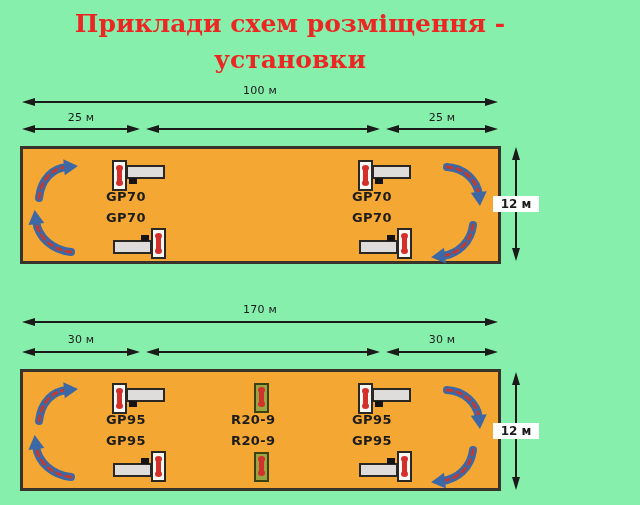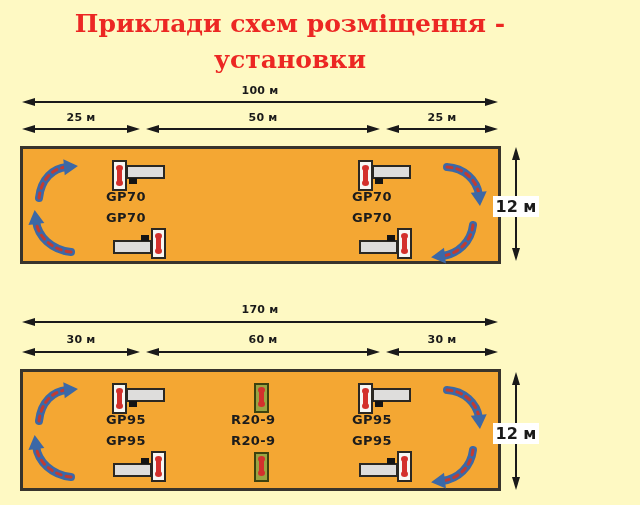--- a/index.html
+++ b/index.html
@@ -14,35 +14,35 @@
     --unit-white: #f7f7f4;
     --unit-red: #d3302c;
     --r20-green: #9aa441;
     --r20-border: #3c420f;
     --label-text: #1c1c1c;
   }
   * { margin:0; padding:0; box-sizing:border-box; }
   html,body { background:#ffffff; }
   .page {
     position:relative; width:640px; height:505px;
-    background:#fef9c3; overflow:hidden;
+    background:#86efac; overflow:hidden;
     font-family:"DejaVu Sans", sans-serif;
   }
   
   .title {
     position:absolute; top:6px; left:0; width:580px;
     text-align:center;
     font-family:"DejaVu Serif", serif; font-weight:bold;
     font-size:25px; line-height:36px;
     color:var(--title-red);
   }
   
   .dim-label {
     position:absolute; text-align:center;
-    font-size:11px; font-weight:bold; color:var(--dimension-black);
+    font-size:11px; font-weight:normal; color:var(--dimension-black);
     letter-spacing:0.2px;
   }
   
   .harrow { position:absolute; height:10px; }
   .harrow .hline { position:absolute; left:3px; right:3px; top:4px; height:2px; background:var(--dimension-black); }
   .harrow .head-l {
     position:absolute; left:0; top:1px; width:0; height:0;
     border-top:4px solid transparent; border-bottom:4px solid transparent;
     border-right:13px solid var(--dimension-black);
   }
@@ -59,21 +59,21 @@
     border-left:4px solid transparent; border-right:4px solid transparent;
     border-bottom:13px solid var(--dimension-black);
   }
   .varrow .head-b {
     position:absolute; bottom:0; left:2px; width:0; height:0;
     border-left:4px solid transparent; border-right:4px solid transparent;
     border-top:13px solid var(--dimension-black);
   }
   .vdim-label {
     position:absolute; width:46px; text-align:center;
-    font-size:16px; font-weight:bold; color:var(--dimension-black);
+    font-size:12px; font-weight:bold; color:var(--dimension-black);
     background:#ffffff; padding:1px 0;
   }
   
   .barn {
     position:absolute; left:20px; width:481px;
     background:var(--barn-fill);
     border:3px solid var(--barn-border);
   }
   
   .unit { position:absolute; width:53px; height:32px; }
@@ -123,21 +123,20 @@
   </div>
 
   <div class="dim-label" style="left:22px; top:84px; width:476px;">100 м</div>
   <div class="harrow" style="left:22px; top:97px; width:476px;">
     <div class="head-l"></div>
     <div class="hline"></div>
     <div class="head-r"></div>
   </div>
 
   <div class="dim-label" style="left:22px; top:111px; width:118px;">25 м</div>
-  <div class="dim-label" style="left:146px; top:111px; width:234px;">50 м</div>
   <div class="dim-label" style="left:386px; top:111px; width:112px;">25 м</div>
   <div class="harrow" style="left:22px; top:124px; width:118px;">
     <div class="head-l"></div>
       <div class="hline"></div>
       <div class="head-r"></div>
   </div>
   <div class="harrow" style="left:146px; top:124px; width:234px;">
     <div class="head-l"></div>
       <div class="hline"></div>
       <div class="head-r"></div>
@@ -221,21 +220,20 @@
   <div class="vdim-label" style="left:493px; top:196px;">12 м</div>
 
   <div class="dim-label" style="left:22px; top:303px; width:476px;">170 м</div>
   <div class="harrow" style="left:22px; top:317px; width:476px;">
     <div class="head-l"></div>
     <div class="hline"></div>
     <div class="head-r"></div>
   </div>
 
   <div class="dim-label" style="left:22px; top:333px; width:118px;">30 м</div>
-  <div class="dim-label" style="left:146px; top:333px; width:234px;">60 м</div>
   <div class="dim-label" style="left:386px; top:333px; width:112px;">30 м</div>
   <div class="harrow" style="left:22px; top:347px; width:118px;">
     <div class="head-l"></div>
       <div class="hline"></div>
       <div class="head-r"></div>
   </div>
   <div class="harrow" style="left:146px; top:347px; width:234px;">
     <div class="head-l"></div>
       <div class="hline"></div>
       <div class="head-r"></div>

